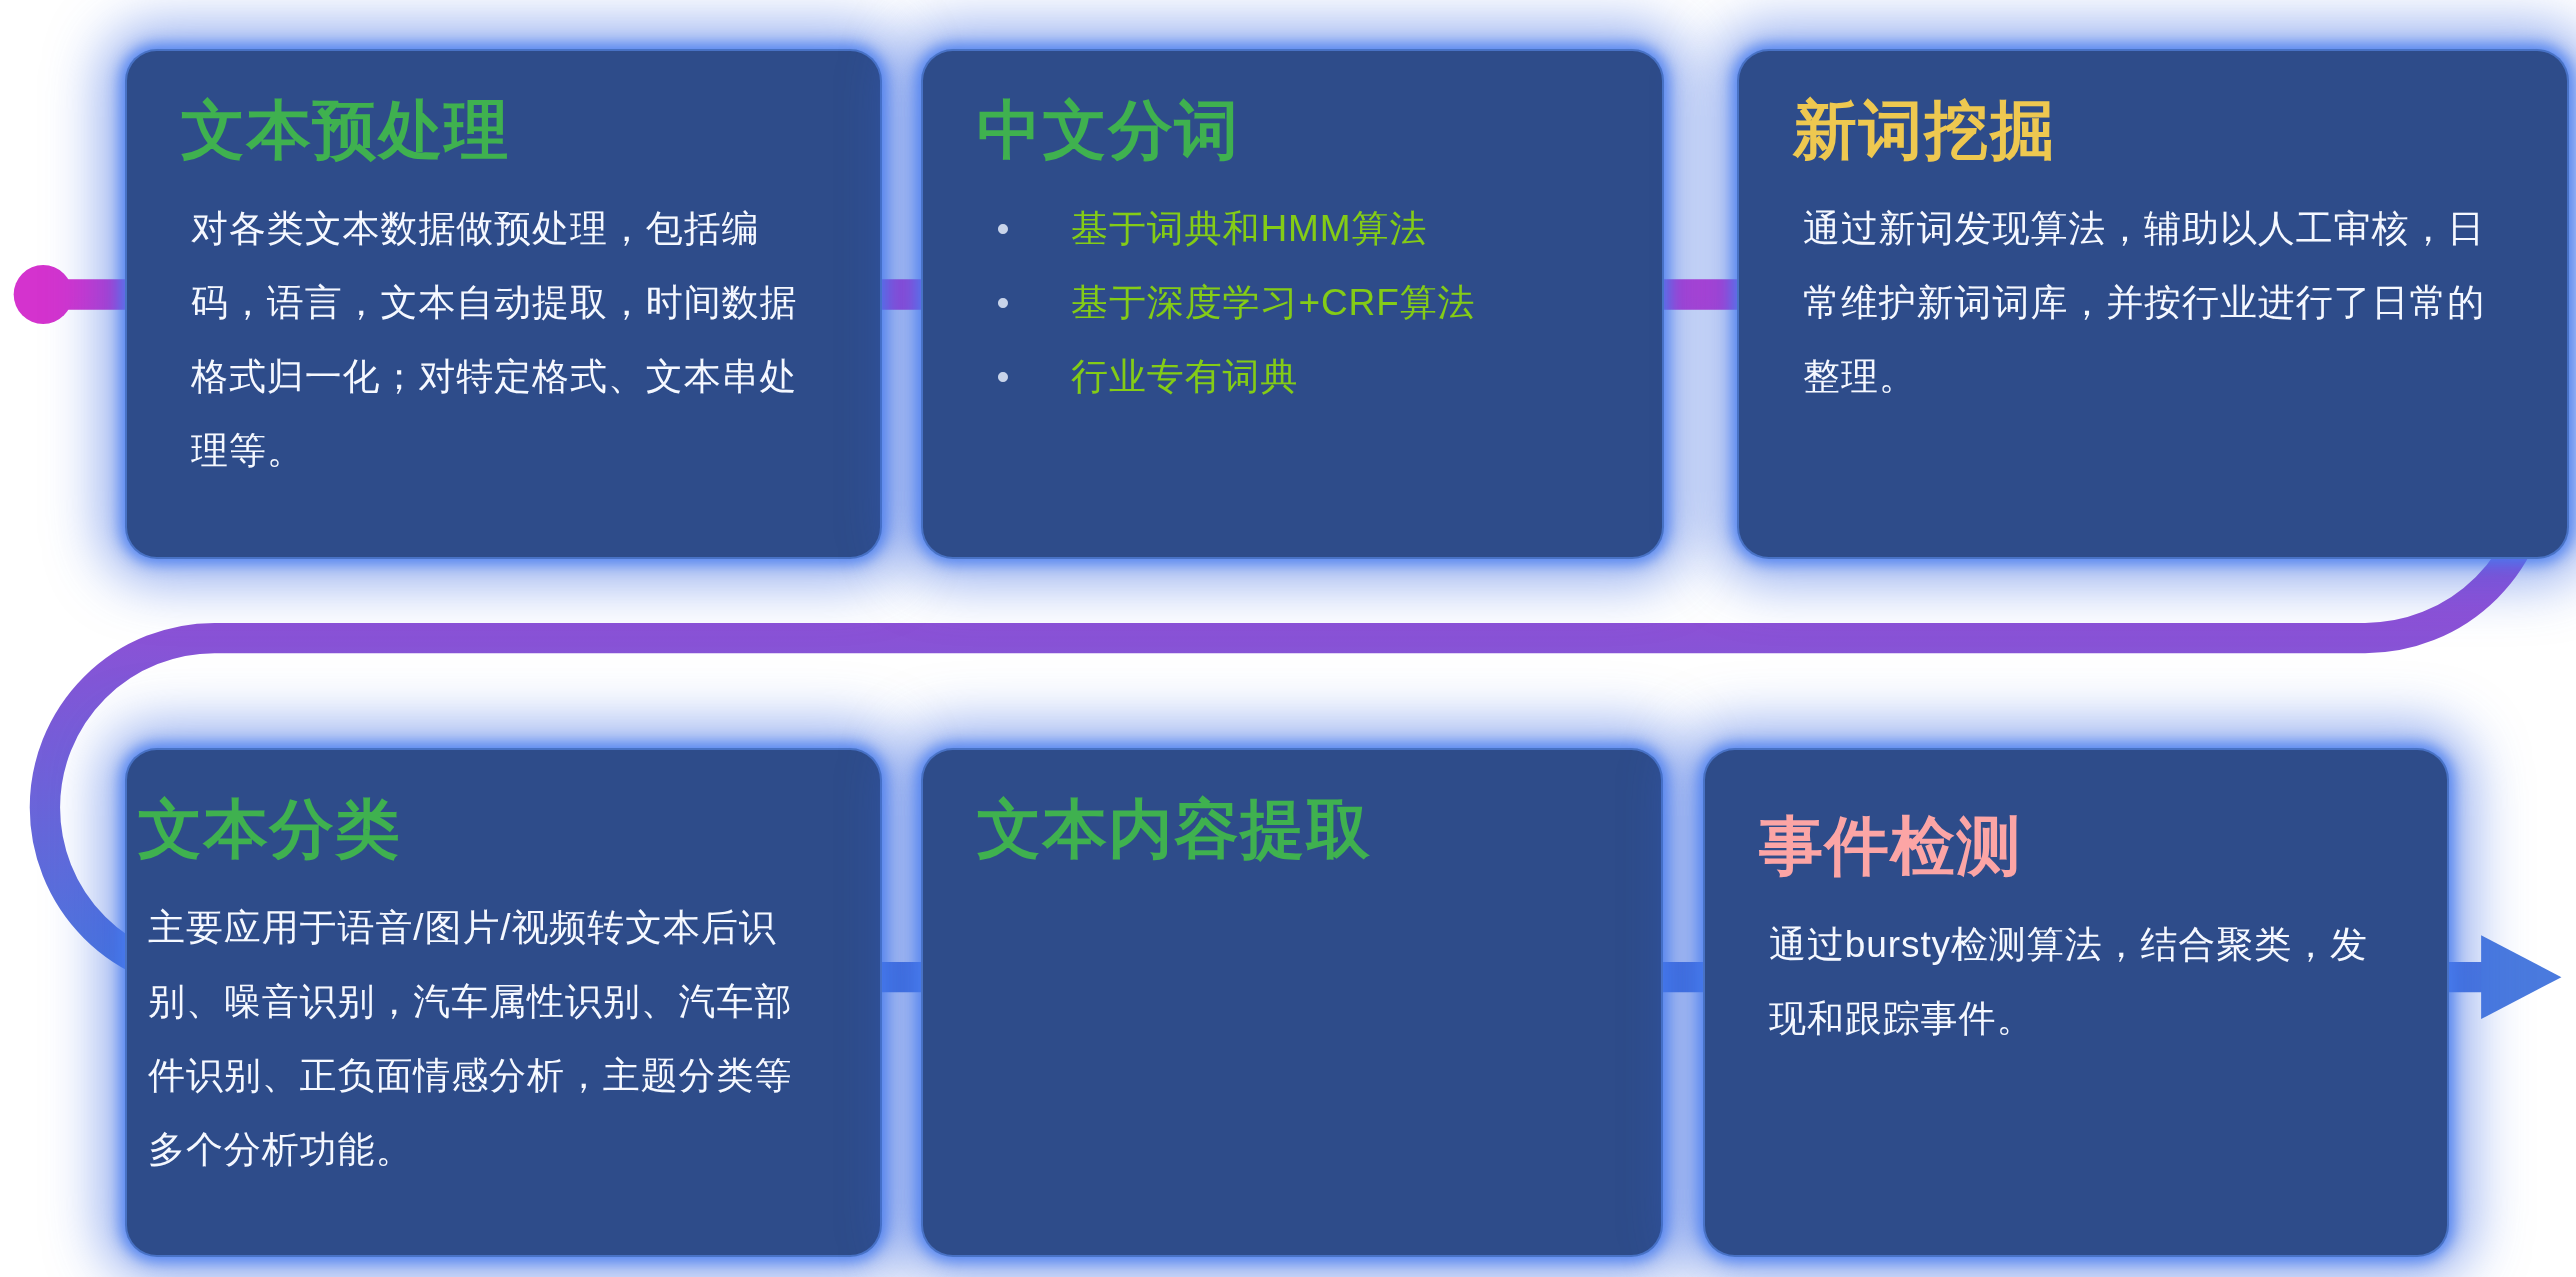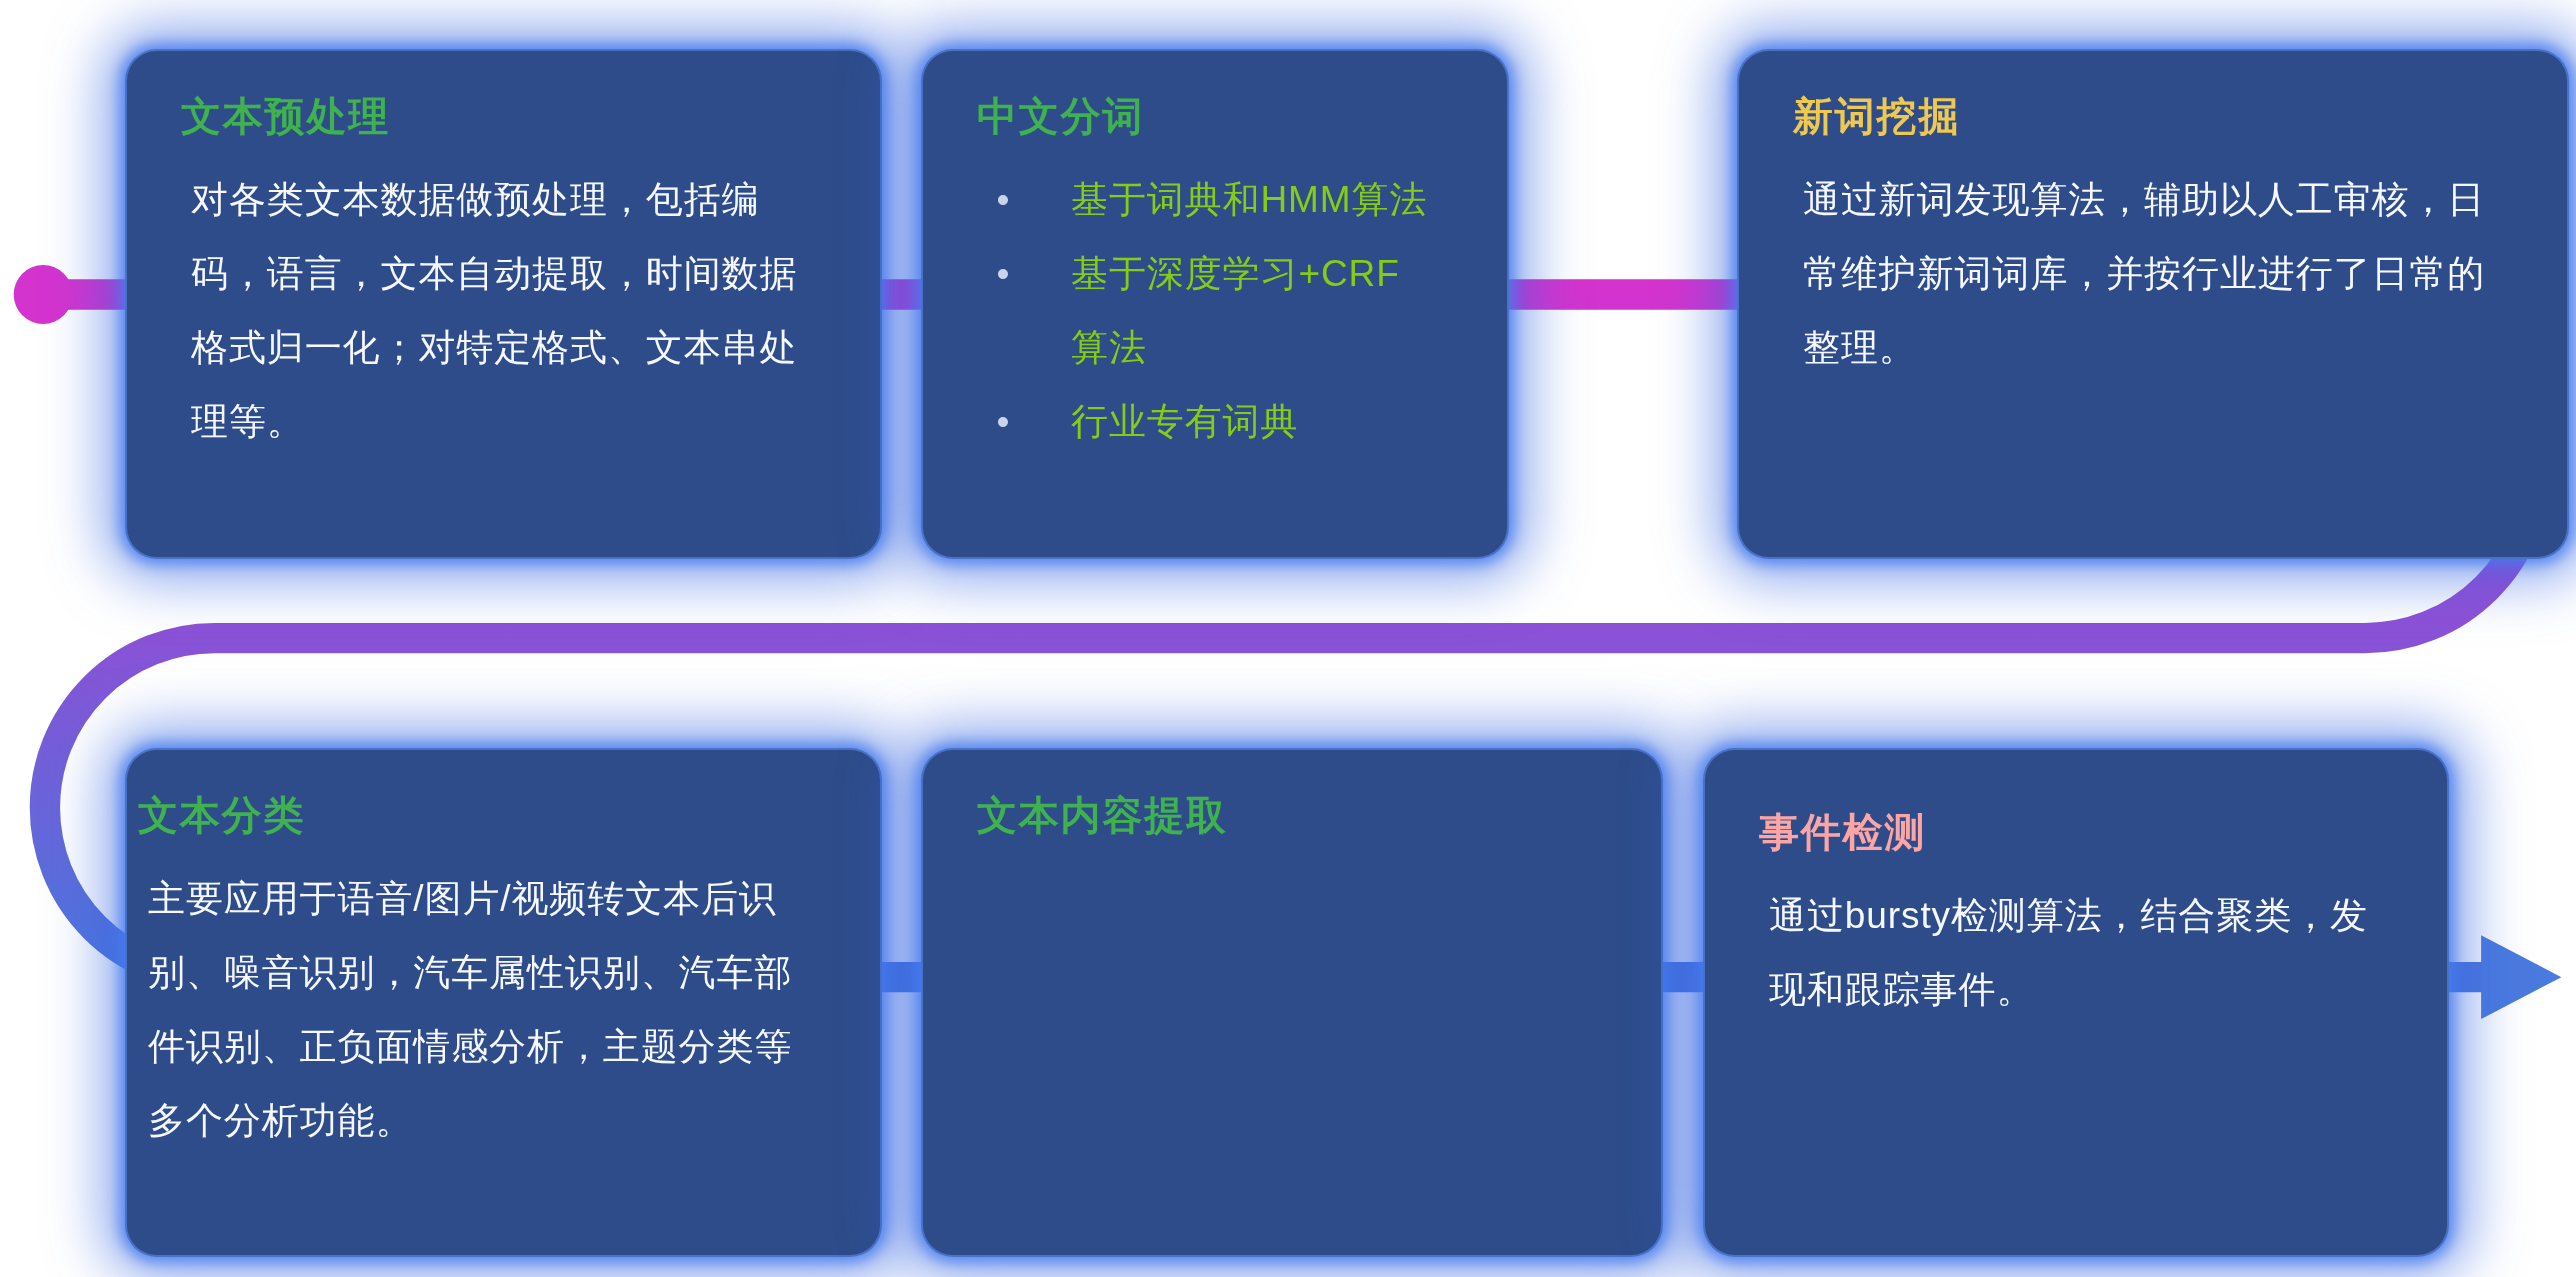--- a/index.html
+++ b/index.html
@@ -28,28 +28,28 @@
     box-sizing: border-box;
     background: #2e4c8a;
     border: 2.7px solid rgba(95, 145, 245, 0.55);
     border-radius: 32px;
     padding: 41px 54px 36px 54px;
     box-shadow:
       0 0 14.3px 4.5px rgba(72, 124, 240, 0.85),
       0 0 54px 23px rgba(56, 104, 226, 0.55);
   }
   .c1 { left: 125px;  top: 49px;  width: 757px; height: 510px; }
-  .c2 { left: 921px; top: 49px;  width: 588px; height: 510px; }
+  .c2 { left: 921px; top: 49px;  width: 743px; height: 510px; }
   .c3 { left: 1737px; top: 49px;  width: 832px; height: 510px; }
   .c4 { left: 125px;  top: 748px; width: 757px; height: 509px; padding-left: 11px; }
   .c5 { left: 921px; top: 748px; width: 742px; height: 509px; }
   .c6 { left: 1703px; top: 748px; width: 746px; height: 509px; }
   .card-title {
     margin: 0 0 23px 0;
-    font-size: 40px;
+    font-size: 64px;
     font-weight: 700;
     letter-spacing: 1.8px;
     line-height: 1.2;
   }
   .card-body {
     margin: 10px;
     font-size: 37px;
     line-height: 2.0;
     color: #f5f8ff;
     letter-spacing: 0.9px;

